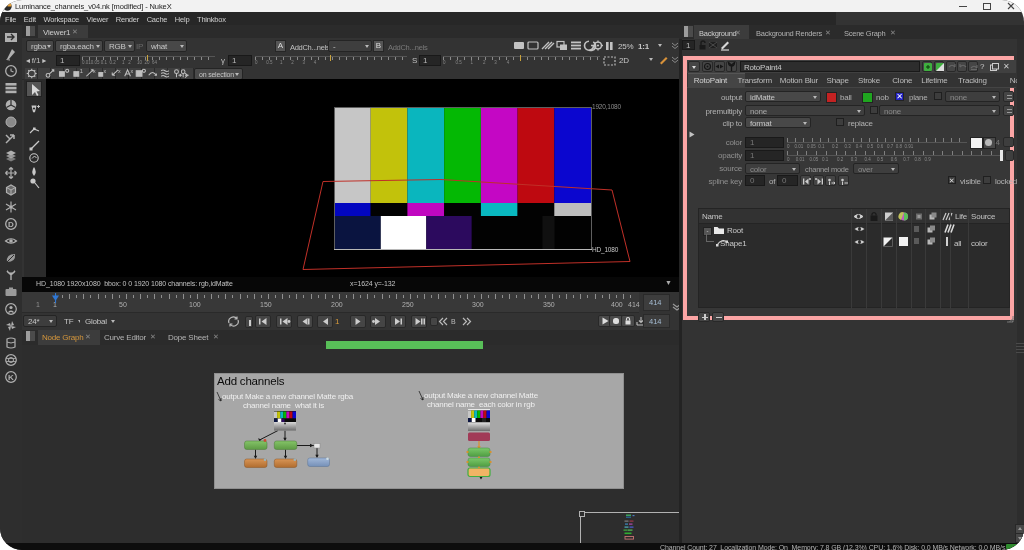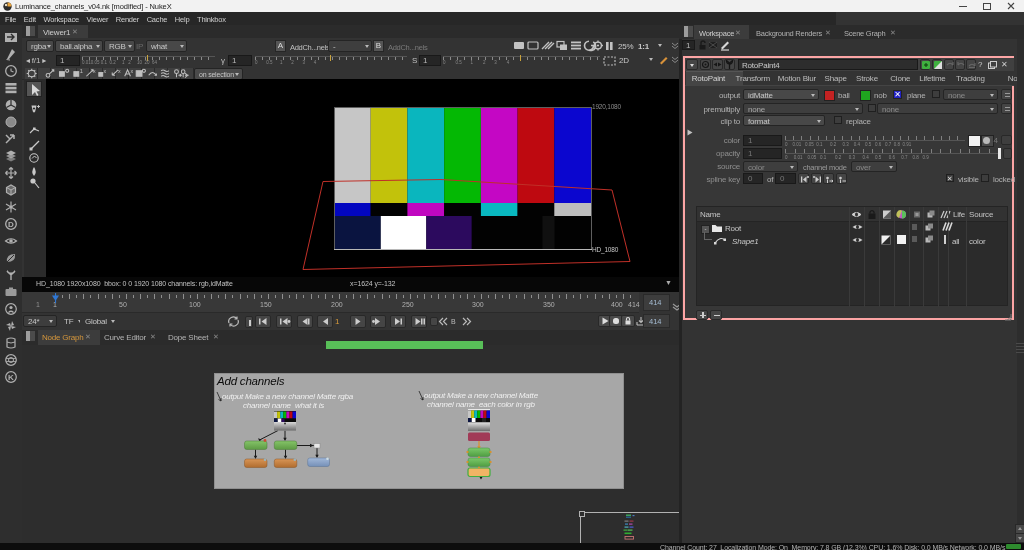--- a/index.html
+++ b/index.html
@@ -1,15 +1,15 @@
 <!DOCTYPE html>
 <html><head><meta charset="utf-8">
 <style>
 html,body{margin:0;padding:0;}
-#root{position:relative;width:1024px;height:550px;background:#333333;font-family:"Liberation Sans",sans-serif;overflow:hidden;}
+#root{position:relative;width:1024px;height:550px;background:#333333;font-family:"Liberation Sans",sans-serif;overflow:hidden;border-radius:22px;}
 .a{position:absolute;}
 .lbl{color:#b2b2b2;font-size:8px;letter-spacing:-0.2px;}
 .dd{background:#484848;border:1px solid #242424;border-radius:2px;color:#c6c6c6;font-size:8px;letter-spacing:-0.2px;box-sizing:border-box;}
 .dd .tx{position:absolute;left:4px;top:1px;white-space:nowrap;}
 .car{position:absolute;width:0;height:0;border-left:2.5px solid transparent;border-right:2.5px solid transparent;border-top:3.5px solid #bababa;}
 .inp{background:#252525;border:1px solid #191919;color:#b8b8b8;font-size:8px;box-sizing:border-box;}
 .btn{background:#454545;border:1px solid #282828;border-radius:2px;box-sizing:border-box;}
 .cb{background:#3d3d3d;border:1px solid #1f1f1f;box-sizing:border-box;}
 .tick{background:repeating-linear-gradient(90deg,#8a8a8a 0,#8a8a8a 1px,transparent 1px,transparent 7px);}
 svg{display:block;}
@@ -129,21 +129,21 @@
   <div class="a" style="left:16px;top:0;width:50px;height:13px;background:#3c3c3c;"></div>
   <div class="a lbl" style="left:21px;top:2.5px;color:#cdcdcd;">Viewer1</div>
   <div class="a" style="left:50px;top:3px;font-size:7px;color:#8a8a8a;">✕</div>
 
   <div class="a" style="left:0;top:13px;width:657px;height:16px;background:#333;border-bottom:1px solid #2a2a2a;"></div>
   <div class="a dd" style="left:4px;top:15px;width:28px;height:12px;">
         <span class="tx">rgba</span>
         <span class="car" style="right:2px;top:4px;"></span>
       </div>
   <div class="a dd" style="left:33px;top:15px;width:48px;height:12px;">
-        <span class="tx">ball.alpha</span>
+        <span class="tx">rgba.each</span>
         <span class="car" style="right:2px;top:4px;"></span>
       </div>
   <div class="a dd" style="left:82px;top:15px;width:31px;height:12px;">
         <span class="tx">RGB</span>
         <span class="car" style="right:2px;top:4px;"></span>
       </div>
   <div class="a lbl" style="left:114px;top:17px;color:#6a6a6a;">IP</div>
   <div class="a dd" style="left:124px;top:15px;width:41px;height:12px;">
         <span class="tx">what</span>
         <span class="car" style="right:2px;top:4px;"></span>
@@ -469,21 +469,21 @@
         <div class="a" style="left:4px;top:0;width:5px;height:10px;background:#4b4b4b;"></div>
       </div>
   <div class="a" style="left:16px;top:38px;width:62px;height:15px;background:#3c3c3c;"></div>
   <div class="a" style="left:20px;top:41px;font-size:8px;color:#d6973c;letter-spacing:-0.2px;">Node Graph</div>
   <div class="a" style="left:63px;top:41px;font-size:7px;color:#8a8a8a;">✕</div>
   <div class="a" style="left:82px;top:41px;font-size:8px;color:#b4b4b4;letter-spacing:-0.2px;">Curve Editor</div>
   <div class="a" style="left:128px;top:41px;font-size:7px;color:#8a8a8a;">✕</div>
   <div class="a" style="left:146px;top:41px;font-size:8px;color:#b4b4b4;letter-spacing:-0.2px;">Dope Sheet</div>
   <div class="a" style="left:191px;top:41px;font-size:7px;color:#8a8a8a;">✕</div>
 </div>
-<div class="a" style="left:22px;top:345px;width:657px;height:198px;background:#2d2d2d;font-style:italic;">
+<div class="a" style="left:22px;top:345px;width:657px;height:198px;background:#2d2d2d;">
   <div class="a" style="left:192px;top:28px;width:410px;height:116px;background:#a7a7a7;border:1px solid #8f8f8f;box-sizing:border-box;"></div>
   <div class="a" style="left:195px;top:30px;font-size:11.5px;color:#0b0b0b;letter-spacing:-0.2px;">Add channels</div>
   <div class="a" style="left:200px;top:47px;font-size:8px;color:#efefef;letter-spacing:-0.2px;line-height:9px;">output Make a new channel Matte rgba<br><span style="margin-left:3px;padding-left:18px;">channel name&nbsp; what it is</span></div>
   <div class="a" style="left:402px;top:46px;font-size:8px;color:#efefef;letter-spacing:-0.2px;line-height:9px;">output Make a new channel Matte<br><span style="margin-left:3px;">channel name&nbsp; each color in rgb</span></div>
   <svg class="a" style="left:193px;top:46px;" width="8" height="12" viewBox="0 0 8 12">
         <path d="M2 1 L6 10 M6 10 L3.5 8.5 M6 10 L6 7" stroke="#222" stroke-width="0.8" fill="none"></path>
       </svg>
   <svg class="a" style="left:395px;top:45px;" width="8" height="12" viewBox="0 0 8 12">
         <path d="M2 1 L6 10 M6 10 L3.5 8.5 M6 10 L6 7" stroke="#222" stroke-width="0.8" fill="none"></path>
       </svg>
@@ -621,41 +621,41 @@
   </svg>
 </div>
 <div class="a" style="left:326px;top:341px;width:157px;height:8px;background:#58bf58;"></div>
 <div class="a" style="left:679px;top:25px;width:345px;height:518px;background:#333;">
   <div class="a" style="left:0;top:0;width:3px;height:518px;background:#232323;"></div>
   <div class="a" style="left:0;top:0;width:345px;height:14px;background:#2b2b2b;"></div>
   <div class="a" style="left:5px;top:1px;width:9px;height:11px;background:#9c9c9c;">
         <div class="a" style="left:4px;top:0;width:5px;height:11px;background:#4b4b4b;"></div>
       </div>
   <div class="a" style="left:15px;top:0;width:55px;height:14px;background:#3c3c3c;"></div>
-  <div class="a" style="left:20px;top:3.5px;color:#cdcdcd;font-size:7.5px;letter-spacing:-0.25px;">Workspace</div>
+  <div class="a" style="left:20px;top:3.5px;color:#cdcdcd;font-size:7.5px;letter-spacing:-0.25px;">Background</div>
   <div class="a" style="left:56px;top:3.5px;font-size:7px;color:#8a8a8a;">✕</div>
   <div class="a" style="left:77px;top:3.5px;color:#b2b2b2;font-size:7.5px;letter-spacing:-0.25px;">Background Renders</div>
   <div class="a" style="left:146px;top:3.5px;font-size:7px;color:#8a8a8a;">✕</div>
   <div class="a" style="left:165px;top:3.5px;color:#b2b2b2;font-size:7.5px;letter-spacing:-0.25px;">Scene Graph</div>
   <div class="a" style="left:211px;top:3.5px;font-size:7px;color:#8a8a8a;">✕</div>
 
   <div class="a inp" style="left:3px;top:15px;width:13px;height:10px;padding-left:3px;line-height:9px;">1</div>
   <svg class="a" style="left:18px;top:14px;" width="12" height="12" viewBox="0 0 12 12">
         <rect x="2.5" y="6" width="6" height="4.5" fill="#1a1a1a"></rect>
         <path d="M4 6 L4 4 A2 2 0 0 1 8 4" fill="none" stroke="#1a1a1a" stroke-width="1.4"></path>
       </svg>
   <svg class="a" style="left:29px;top:15px;" width="12" height="10" viewBox="0 0 12 10">
         <rect x="1" y="2" width="8" height="6" fill="#1f1f1f"></rect>
         <path d="M1 2 L9 8 M9 2 L1 8" stroke="#555" stroke-width="0.8"></path>
       </svg>
   <svg class="a" style="left:40px;top:14px;" width="12" height="12" viewBox="0 0 12 12">
         <path d="M2 9 L8.5 2.5 L10 4 L3.5 10.5 Z" fill="#d8d8d8"></path>
         <path d="M2 11 L10 11" stroke="#d8d8d8" stroke-width="1.2"></path>
       </svg>
-  <div class="a" style="left:4px;top:30.5px;width:331px;height:264px;border:2px solid #fca5a5;background:#373737;box-sizing:border-box;">
+  <div class="a" style="left:4px;top:30.5px;width:331px;height:264px;border:4px solid #fca5a5;background:#373737;box-sizing:border-box;">
 
     <div class="a" style="left:0;top:0;width:329px;height:13px;background:#404040;border-bottom:1px solid #2a2a2a;"></div>
     <div class="a btn" style="left:1px;top:1.5px;width:12px;height:10.5px;">
           <span class="car" style="left:3px;top:3.5px;border-top-color:#ddd;"></span>
         </div>
     <div class="a btn" style="left:14.5px;top:1.5px;width:11px;height:10.5px;">
           <svg width="9" height="9" viewBox="0 0 9 9" style="margin:0 auto;">
             <circle cx="4.5" cy="4.5" r="3" fill="none" stroke="#161616" stroke-width="1.2"></circle>
             <circle cx="4.5" cy="4.5" r="1" fill="#161616"></circle>
           </svg>
@@ -746,21 +746,21 @@
     <div class="a cb" style="left:183px;top:46.5px;width:8px;height:8px;"></div>
     <div class="a dd" style="left:192px;top:45.5px;width:121px;height:11px;background:#3e3e3e;color:#8a8a8a;">
           <span class="tx">none</span>
           <span class="car" style="right:3px;top:4px;"></span>
         </div>
     <div class="a btn" style="left:316px;top:45.5px;width:11px;height:11px;">
           <div class="a" style="left:2.5px;top:3px;width:5px;height:1.2px;background:#999;"></div>
           <div class="a" style="left:2.5px;top:6px;width:5px;height:1.2px;background:#999;"></div>
         </div>
     <div class="a lbl" style="left:0;top:59px;width:55px;text-align:right;">clip to</div>
-    <div class="a dd" style="left:58px;top:57.5px;width:82px;height:11px;">
+    <div class="a dd" style="left:58px;top:57.5px;width:66px;height:11px;">
           <span class="tx">format</span>
           <span class="car" style="right:3px;top:4px;"></span>
         </div>
     <div class="a cb" style="left:149px;top:58.5px;width:8px;height:8px;"></div>
     <div class="a lbl" style="left:161px;top:59px;">replace</div>
     <svg class="a" style="left:2px;top:71px;" width="6" height="7" viewBox="0 0 6 7">
           <path d="M0.5 0.5 L5.5 3.5 L0.5 6.5 Z" fill="#c2c2c2"></path>
         </svg>
     <div class="a lbl" style="left:0;top:78.5px;width:55px;text-align:right;color:#8f8f8f;">color</div>
     <div class="a inp" style="left:58px;top:77px;width:39px;height:11px;padding-left:4px;line-height:10px;color:#777;">1</div>
@@ -887,21 +887,21 @@
             <path d="M2 8.5 L5 0.5 M5 8.5 L8 0.5 M8 8.5 L11 0.5" stroke="#dadada" stroke-width="1.6"></path>
           </svg>
 
       <div class="a" style="left:7px;top:25px;width:1px;height:8px;background:#666;"></div>
       <div class="a" style="left:7px;top:32px;width:8px;height:1px;background:#666;"></div>
       <svg class="a" style="left:17px;top:28px;" width="12" height="10" viewBox="0 0 12 10">
             <path d="M1 8 Q6 1 11 5" fill="none" stroke="#d8d8d8" stroke-width="1.1"></path>
             <rect x="0" y="7" width="2.5" height="2.5" fill="#d8d8d8"></rect>
             <rect x="9.5" y="3.5" width="2.5" height="2.5" fill="#d8d8d8"></rect>
           </svg>
-      <div class="a lbl" style="left:35px;top:29.5px;color:#c8c8c8;font-style:italic;">Shape1</div>
+      <div class="a lbl" style="left:21px;top:29.5px;color:#c8c8c8;">Shape1</div>
       <svg class="a" style="left:155px;top:28.5px;" width="11" height="8" viewBox="0 0 11 8">
             <path d="M0.5 4 Q5.5 0 10.5 4 Q5.5 8 0.5 4 Z" fill="#cdcdcd"></path>
             <ellipse cx="5.5" cy="4" rx="1.5" ry="2" fill="#2b2b2b"></ellipse>
           </svg>
       <svg class="a" style="left:184px;top:27.5px;" width="10" height="10" viewBox="0 0 10 10">
             <rect x="0.5" y="0.5" width="9" height="9" fill="#f0f0f0"></rect>
             <path d="M0.5 9.5 L9.5 0.5 L9.5 9.5 Z" fill="#2b2b2b"></path>
           </svg>
       <div class="a" style="left:199.5px;top:28px;width:9px;height:9px;background:#f2f2f2;"></div>
       <div class="a" style="left:215px;top:29px;width:5px;height:6px;background:#5a5a5a;"></div>

